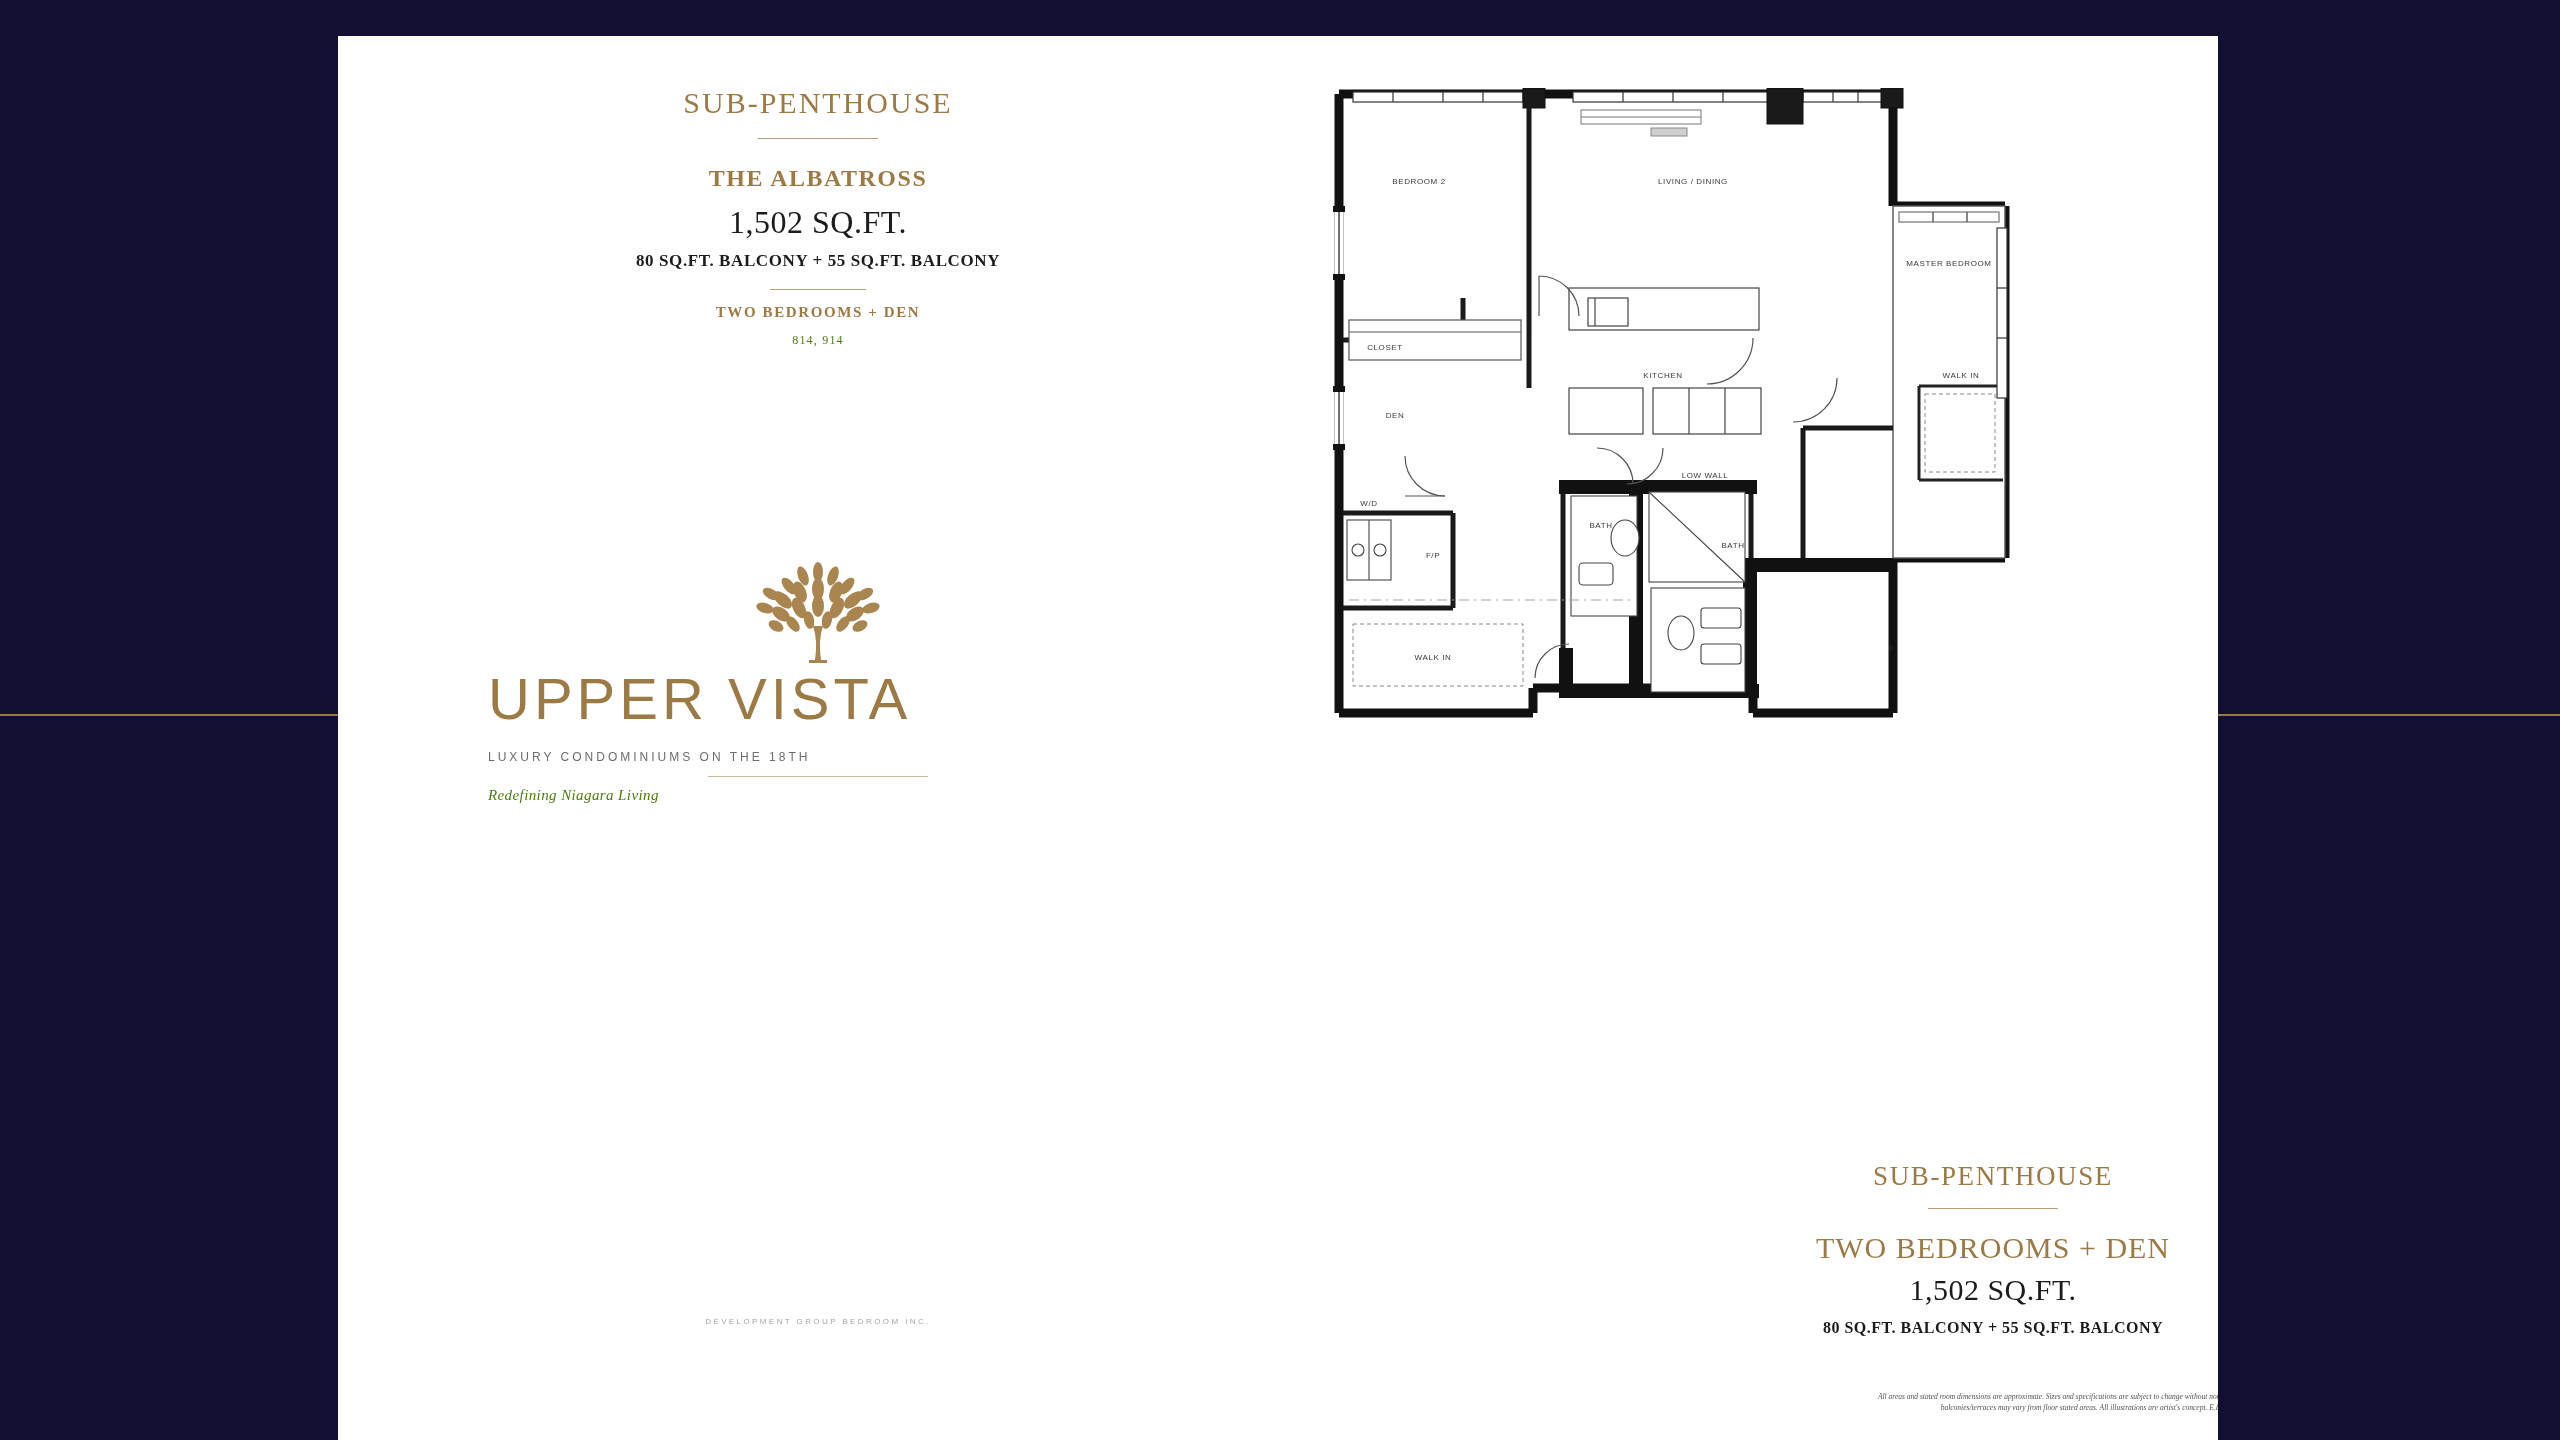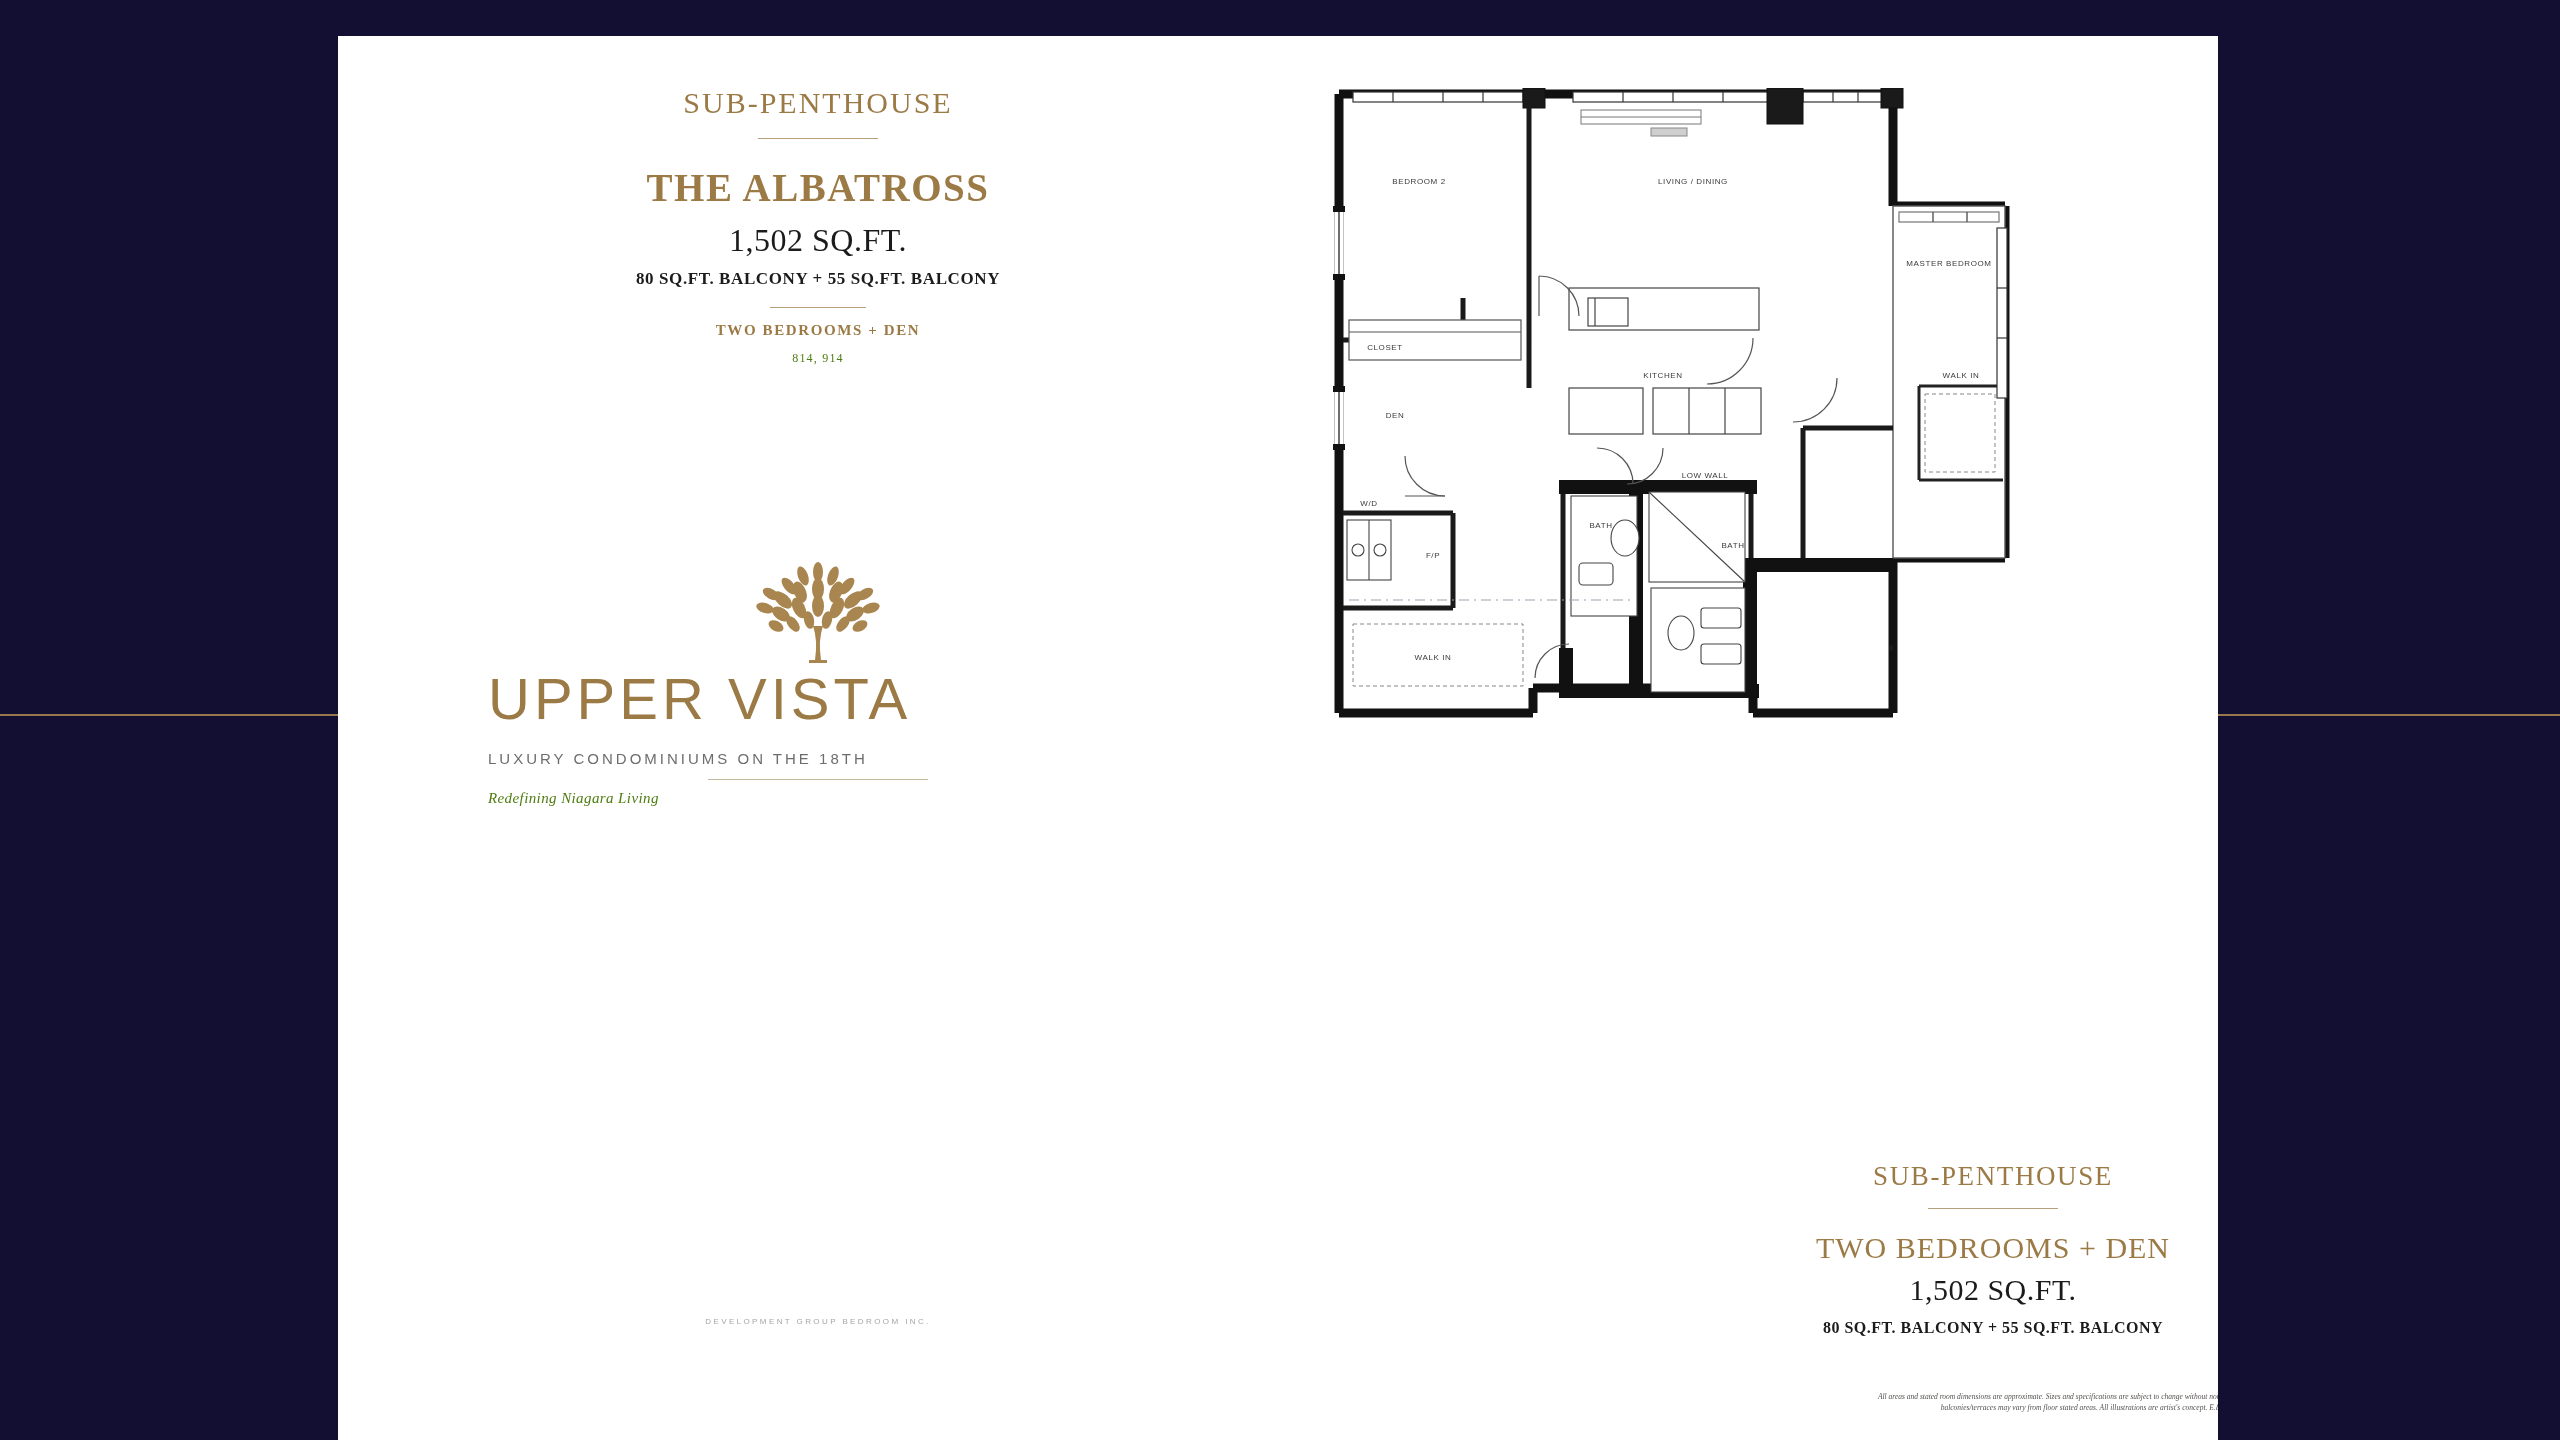--- a/index.html
+++ b/index.html
@@ -25,21 +25,21 @@
   .info{
     position:absolute;left:150px;top:50px;width:660px;text-align:center;color:#111;
   }
   .sub-penthouse{
     font-size:30px;letter-spacing:2px;color:#9c7a46;font-weight:400;
   }
   .rule{
     width:120px;height:1px;background:#b9a07c;margin:18px auto 26px auto;
   }
   .unit-name{
-    font-size:39px;font-weight:bold;letter-spacing:1.5px;color:#9c7a46;
+    font-size:24px;font-weight:bold;letter-spacing:1.5px;color:#9c7a46;
     margin-bottom:12px;
   }
   .sqft{
     font-size:32px;letter-spacing:.5px;color:#1b1b1b;margin-bottom:10px;
   }
   .balcony{
     font-size:17px;letter-spacing:.6px;color:#1b1b1b;font-weight:bold;
   }
   .rule2{width:96px;height:1px;background:#b9a07c;margin:18px auto 14px auto;}
   .beds{
@@ -53,21 +53,21 @@
   .logo-wrap{
     position:absolute;left:150px;top:520px;width:660px;
   }
   .logo-mark{width:150px;height:110px;margin:0 auto 4px auto;display:block;}
   .logo-word{
     font-size:58px;letter-spacing:4px;color:#9c7a46;
     font-family:"Liberation Sans", sans-serif;font-weight:300;
     line-height:1;
   }
   .logo-sub{
-    font-size:15px;letter-spacing:3px;color:#6d6d6d;
+    font-size:12px;letter-spacing:3px;color:#6d6d6d;
     font-family:"Liberation Sans", sans-serif;margin-top:22px;
   }
   .rule3{width:220px;height:1px;background:#c7b79f;margin:12px auto 10px auto;}
   .logo-tag{
     font-size:15px;color:#4d7c0f;font-style:italic;letter-spacing:.4px;
   }
 
   
   .evertrust{
     position:absolute;left:150px;top:1265px;width:660px;text-align:center;

